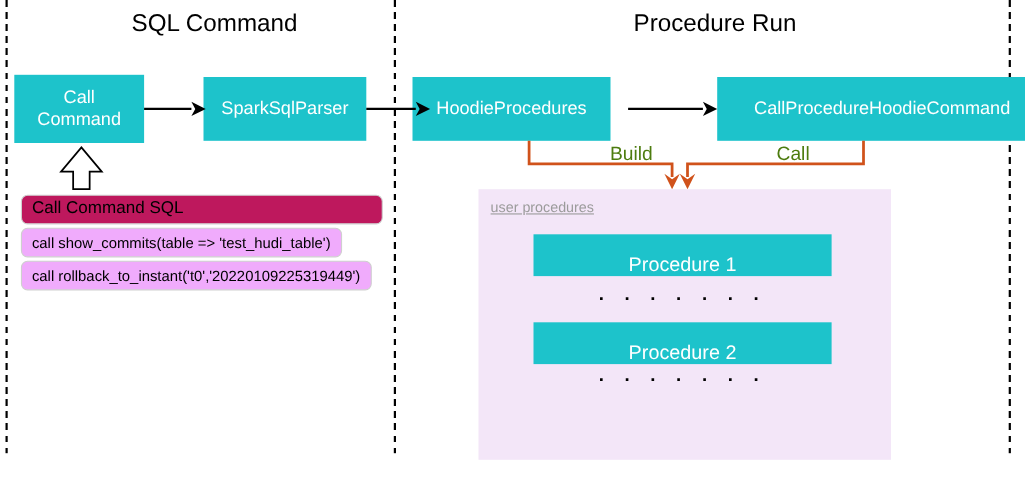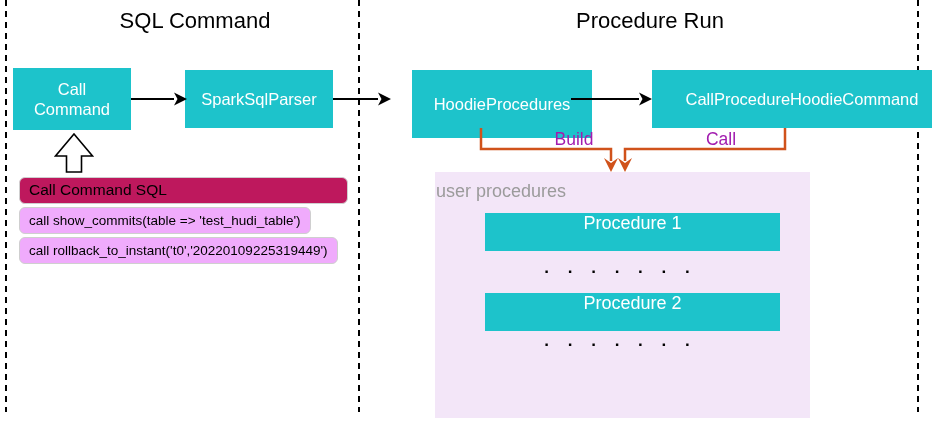--- a/index.html
+++ b/index.html
@@ -14,35 +14,35 @@
   .section-title{
     position:absolute;top:8px;width:220px;text-align:center;
     font-size:22px;color:#000;line-height:26px;
   }
   .node{
     position:absolute;background:#1dc3cb;color:#fff;
     display:flex;align-items:center;justify-content:center;text-align:center;
     font-size:16.5px;line-height:20px;
   }
   .proc{
-    position:absolute;left:485px;width:295px;height:38px;background:#1dc3cb;color:#fff;
-    display:flex;align-items:flex-start;justify-content:center;font-size:18px;
+    position:absolute;left:485px;width:271px;height:38px;background:#1dc3cb;color:#fff;
+    display:flex;align-items:flex-end;justify-content:center;font-size:18px;
   }
   .dots{
     position:absolute;left:485px;width:271px;text-align:center;
     color:#000;font-size:17px;font-weight:900;letter-spacing:7px;line-height:10px;
   }
   .edge-label{
-    position:absolute;width:80px;text-align:center;font-size:17.5px;color:#a21caf;
+    position:absolute;width:80px;text-align:center;font-size:17.5px;color:#4d7c0f;
   }
   .pink-container{
     position:absolute;left:435px;top:172px;width:375px;height:246px;background:#f3e6f8;
   }
   .pink-label{
-    position:absolute;left:436px;top:181px;font-size:18px;color:#9b9b9b;
+    position:absolute;left:446px;top:181px;font-size:13px;color:#9b9b9b;text-decoration:underline;
   }
   .sql-row{
     position:absolute;left:19px;background:#f0abfc;border:1px solid #cfcfcf;border-radius:6px;
     font-size:13.5px;color:#000;line-height:18px;padding:4px 9px;white-space:nowrap;
     box-sizing:border-box;height:27px;
   }
   .sql-header{
     width:329px;background:#be185d;font-size:15.5px;height:27px;padding:3px 9px;
   }
   svg.overlay{position:absolute;left:0;top:0;pointer-events:none;}
@@ -58,21 +58,21 @@
 
   <div class="section-title" style="left:85px">SQL Command</div>
   <div class="section-title" style="left:540px">Procedure Run</div>
 
   <div class="node" style="left:185px;top:70px;width:148px;height:58px">
     <span>SparkSqlParser</span>
   </div>
   <div class="node" style="left:13px;top:68px;width:118px;height:62px">
     <span style="width:82px">Call Command</span>
   </div>
-  <div class="node" style="left:412px;top:70px;width:180px;height:68px">
+  <div class="node" style="left:375px;top:70px;width:180px;height:58px">
     <span>HoodieProcedures</span>
   </div>
   <div class="node" style="left:652px;top:70px;width:300px;height:58px">
     <span>CallProcedureHoodieCommand</span>
   </div>
 
   <svg class="overlay" width="932" height="443" viewBox="0 0 932 443">
 
     <g>
       <line x1="131" y1="99" x2="174" y2="99" stroke="#000" stroke-width="2"></line>

